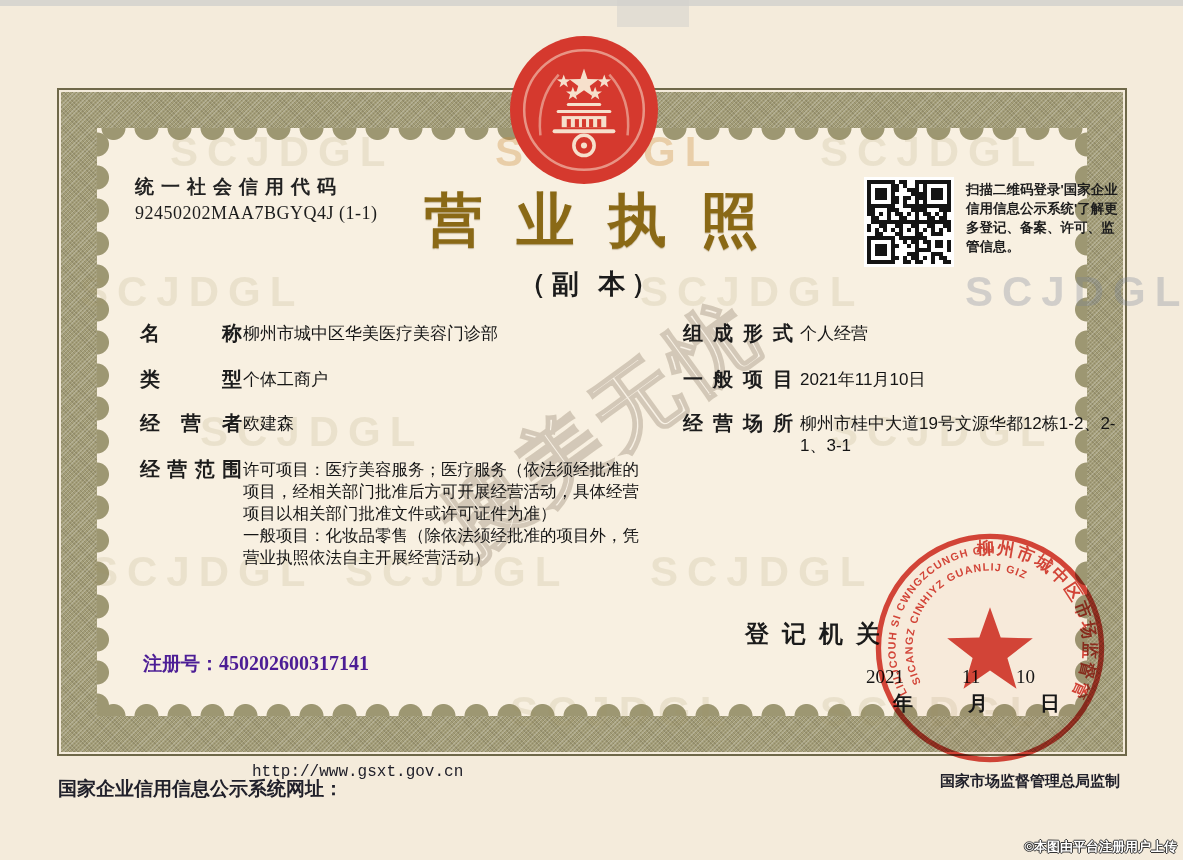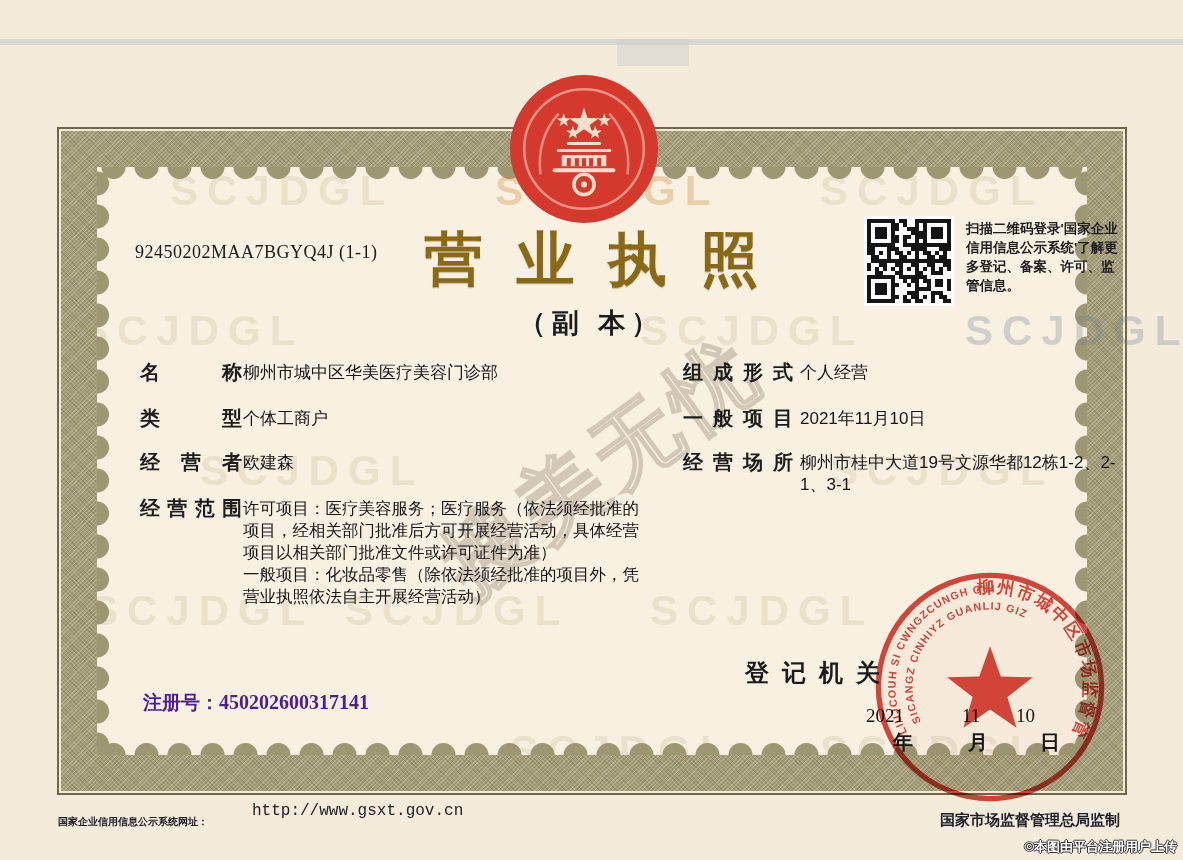--- a/index.html
+++ b/index.html
@@ -1,19 +1,19 @@
 <!DOCTYPE html>
 <html><head>
 <meta charset="utf-8">
 <style>
   * { margin:0; padding:0; box-sizing:border-box; }
   html,body { width:1183px; height:860px; }
   body { font-family:"Liberation Sans", sans-serif; position:relative; overflow:hidden;
          background:#f4ebdb; }
-  .page { position:absolute; inset:0;margin-top:39px; }
+  .page { position:absolute; inset:0; }
 
   
   .scan-top-strip { position:absolute; left:0; top:0; width:1183px; height:6px; background:#d8d6d0; }
   .scan-notch { position:absolute; left:617px; top:0; width:72px; height:27px; background:#d3d2cc; opacity:.55; }
 
   
   .frame { position:absolute; left:57px; top:88px; width:1070px; height:668px; }
   .frame .outer { position:absolute; inset:0; border:2px solid #6e6849; }
   .frame .band { position:absolute; inset:4px;
      background:
@@ -80,21 +80,21 @@
 
   
   .seal { position:absolute; left:872px; top:530px; width:236px; height:236px;
         mix-blend-mode:multiply; opacity:.92; }
 
   
   .emblem { position:absolute; left:508px; top:34px; width:152px; height:152px; }
 
   
   .ft { position:absolute; color:#20202a; }
-  .ft-left-label { left:58px; top:776px; font-size:10px; font-weight:600; }
+  .ft-left-label { left:58px; top:776px; font-size:19px; font-weight:600; }
   .ft-url { left:252px; top:763px; font-size:16px; font-family:"Liberation Mono", monospace; }
   .ft-center { left:568px; top:758px; font-size:13.5px; font-weight:600; line-height:18px; }
   .ft-right { left:940px; top:772px; font-size:15px; font-weight:600; }
   .copyright { position:absolute; right:6px; bottom:4px; font-size:13px; font-weight:700;
         color:#fff; text-shadow:-1px 0 #333,1px 0 #333,0 -1px #333,0 1px #333; }
 </style>
 </head>
 <body>
 
 <div class="page">
@@ -145,20 +145,21 @@
     <rect x="73" y="84" width="4" height="8" fill="#d5392e"></rect>
     <rect x="80" y="84" width="4" height="8" fill="#d5392e"></rect>
     <rect x="88" y="84" width="4" height="8" fill="#d5392e"></rect>
     <rect x="44" y="94" width="62" height="4" rx="2" fill="#f6e0cc"></rect>
     <circle cx="75" cy="110" r="10" fill="none" stroke="#f6e0cc" stroke-width="3.5"></circle>
     <circle cx="75" cy="110" r="3" fill="#f6e0cc"></circle>
     <path d="M32 100 Q28 64 50 40" fill="none" stroke="rgba(248,224,206,.5)" stroke-width="2.5"></path>
     <path d="M118 100 Q122 64 100 40" fill="none" stroke="rgba(248,224,206,.5)" stroke-width="2.5"></path>
   </svg>
 
+  <div class="code-label">统一社会信用代码</div>
   <div class="code-value">92450202MAA7BGYQ4J (1-1)</div>
   <div class="title">营业执照</div>
   <div class="subtitle">（副 本）</div>
 
   <div class="qr-box">
       <div class="qr-grid">
         <div class="b"></div>
         <div class="b"></div>
         <div class="b"></div>
         <div class="b"></div>

